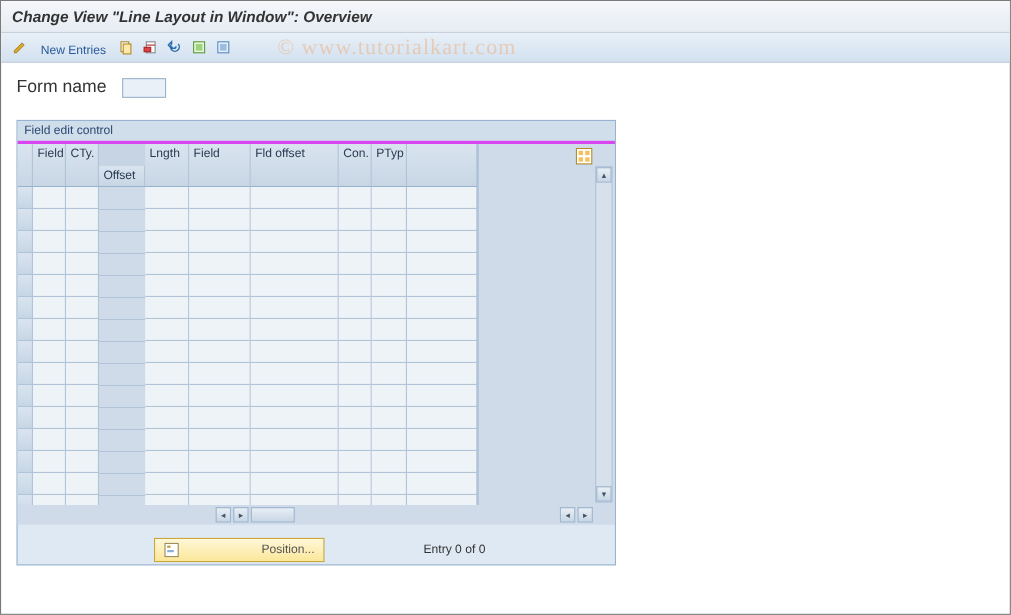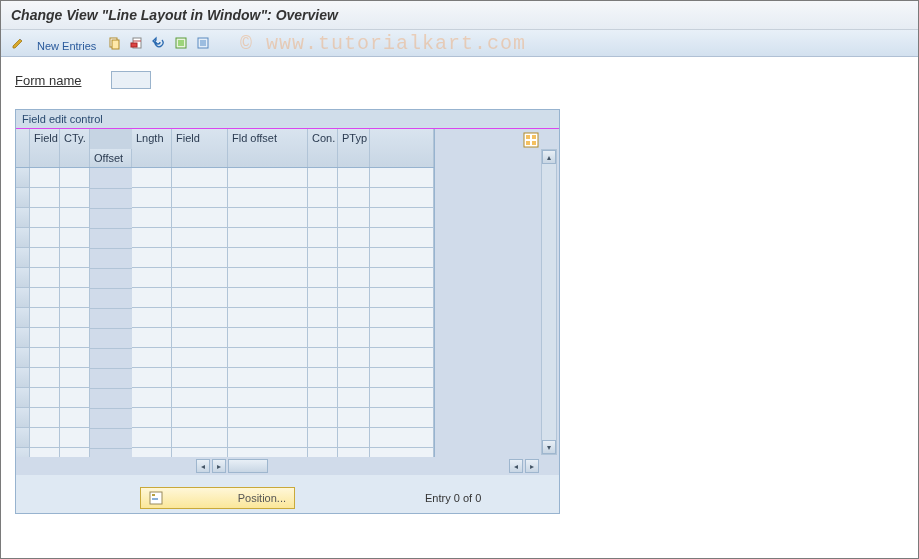--- a/index.html
+++ b/index.html
@@ -46,45 +46,44 @@
       margin: 0 6px;
       font-size: 11px;
     }
     .form-row {
       padding: 14px 14px;
       display: flex;
       align-items: center;
       gap: 6px;
     }
     .form-row label {
-      font-size: 13px;
+      font-size: 16px;
       color: #333;
       width: 90px;
-      text-decoration: underline;
     }
     .form-input {
       width: 40px;
       height: 18px;
       border: 1px solid #9ab3cc;
       background: #e9f0f7;
     }
     .panel {
       margin: 6px 14px;
       border: 1px solid #97b3cf;
       background: #dfe9f3;
       width: 545px;
       height: 405px;
       position: relative;
     }
     .panel-title {
       padding: 3px 6px;
       font-size: 11px;
       color: #2a4a70;
       background: #d0ddea;
-      border-bottom: 1px solid #d946ef;
+      border-bottom: 3px solid #d946ef;
     }
     .grid-container {
       display: flex;
       height: 328px;
       background: #d0dbea;
     }
     .grid-main {
       flex: 0 0 auto;
       overflow: hidden;
       display: flex;
@@ -217,31 +216,30 @@
       justify-content: center;
     }
     .position-btn .ico {
       width: 14px;
       height: 14px;
       margin-right: auto;
     }
     .entry-text {
       font-size: 11px;
       color: #333;
-      margin-left: 40px;
     }
     .watermark {
       position: absolute;
       top: 32px;
-      left: 240px;
+      left: 252px;
       font-size: 20px;
       color: #f0a870;
       opacity: 0.45;
       pointer-events: none;
-      font-family: Liberation Mono, monospace;
+      font-family: Liberation Serif, serif;
       letter-spacing: 1px;
     }
   </style>
 </head>
 <body>
 
 <div class="title-bar">
   <h1>Change View "Line Layout in Window": Overview</h1>
 </div>
 

